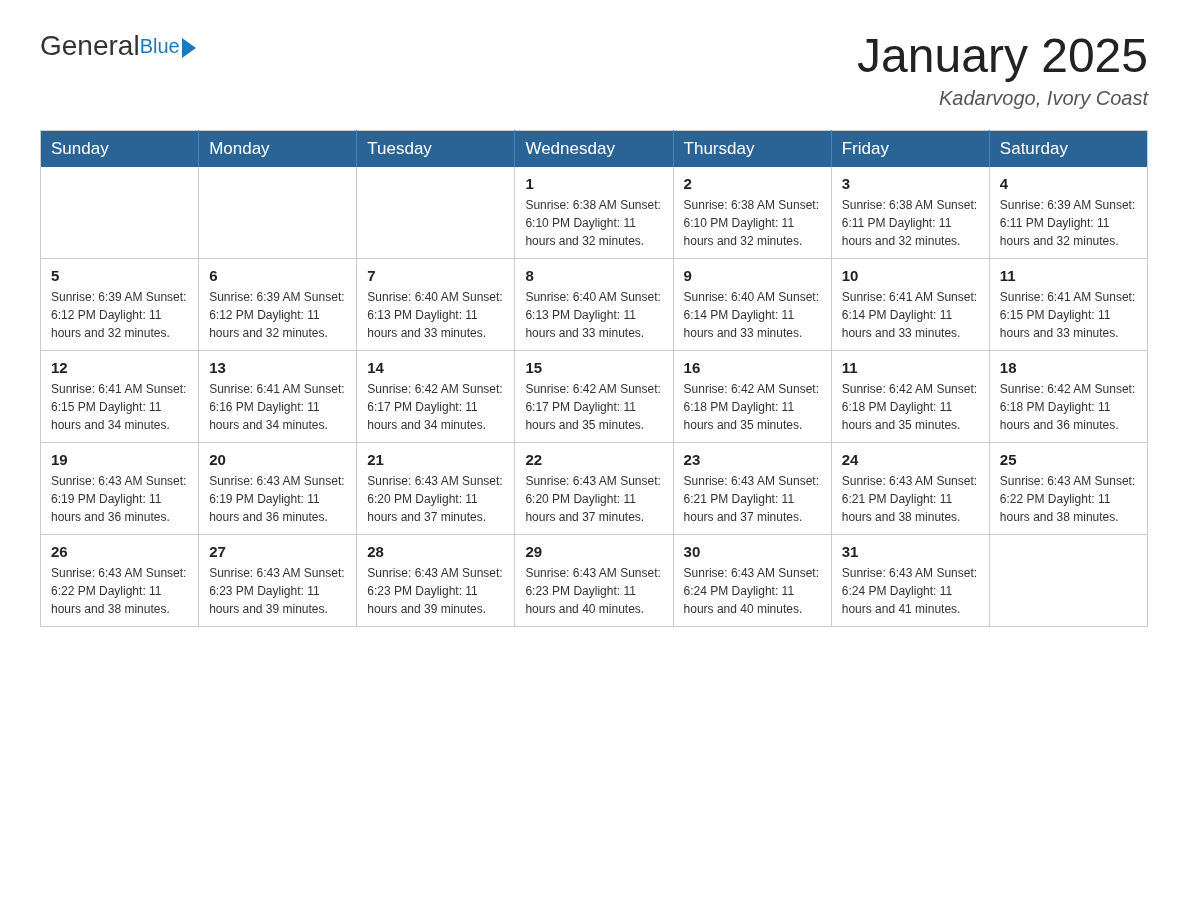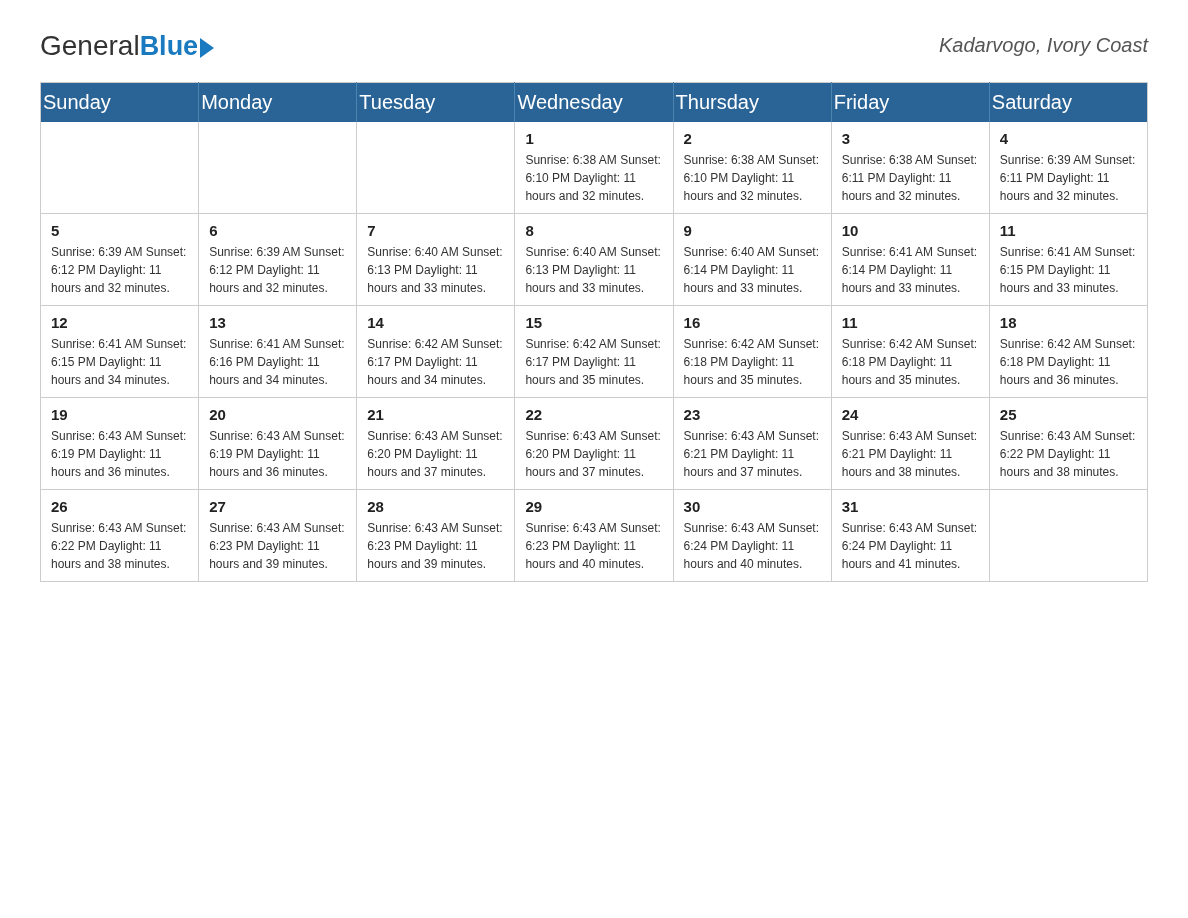--- a/index.html
+++ b/index.html
@@ -27,22 +27,22 @@
     .logo-general {
       font-size: 28px;
       font-weight: normal;
       color: #333;
     }
     .logo-blue-part {
       display: flex;
       align-items: center;
     }
     .logo-blue {
-      font-size: 27px;
-      font-weight: bold;
+      font-size: 20px;
+      font-weight: normal;
       color: #1a7abf;
       text-align: center;
     }
     .logo-arrow {
       width: 0;
       height: 0;
       border-left: 14px solid #1a7abf;
       border-top: 10px solid transparent;
       border-bottom: 10px solid transparent;
       margin-left: 2px;
@@ -64,23 +64,23 @@
       font-style: italic;
     }
     .calendar {
       width: 100%;
       border-collapse: collapse;
       border: 1px solid #ccc;
     }
     .calendar th {
       background-color: #2a6496;
       color: #fff;
-      padding: 8px 2px;
+      padding: 8px 10px;
       text-align: left;
-      font-size: 20px;
+      font-size: 17px;
       font-weight: normal;
       border-right: 1px solid #4a84b0;
     }
     .calendar th:last-child {
       border-right: none;
       margin-left: 20px;
     }
     .calendar td {
       vertical-align: top;
       padding: 8px 10px;
@@ -121,20 +121,21 @@
   <div class="logo">
     <div class="logo-text">
       <span class="logo-general">General</span>
       <div class="logo-blue-part">
         <span class="logo-blue">Blue</span>
         <div class="logo-arrow"></div>
       </div>
     </div>
   </div>
   <div class="title-block">
+    <div class="month-title">January 2025</div>
     <div class="location">Kadarvogo, Ivory Coast</div>
   </div>
 </div>
 
 <table class="calendar">
   <thead>
     <tr>
     <th>Sunday</th>
         <th>Monday</th>
         <th>Tuesday</th>

